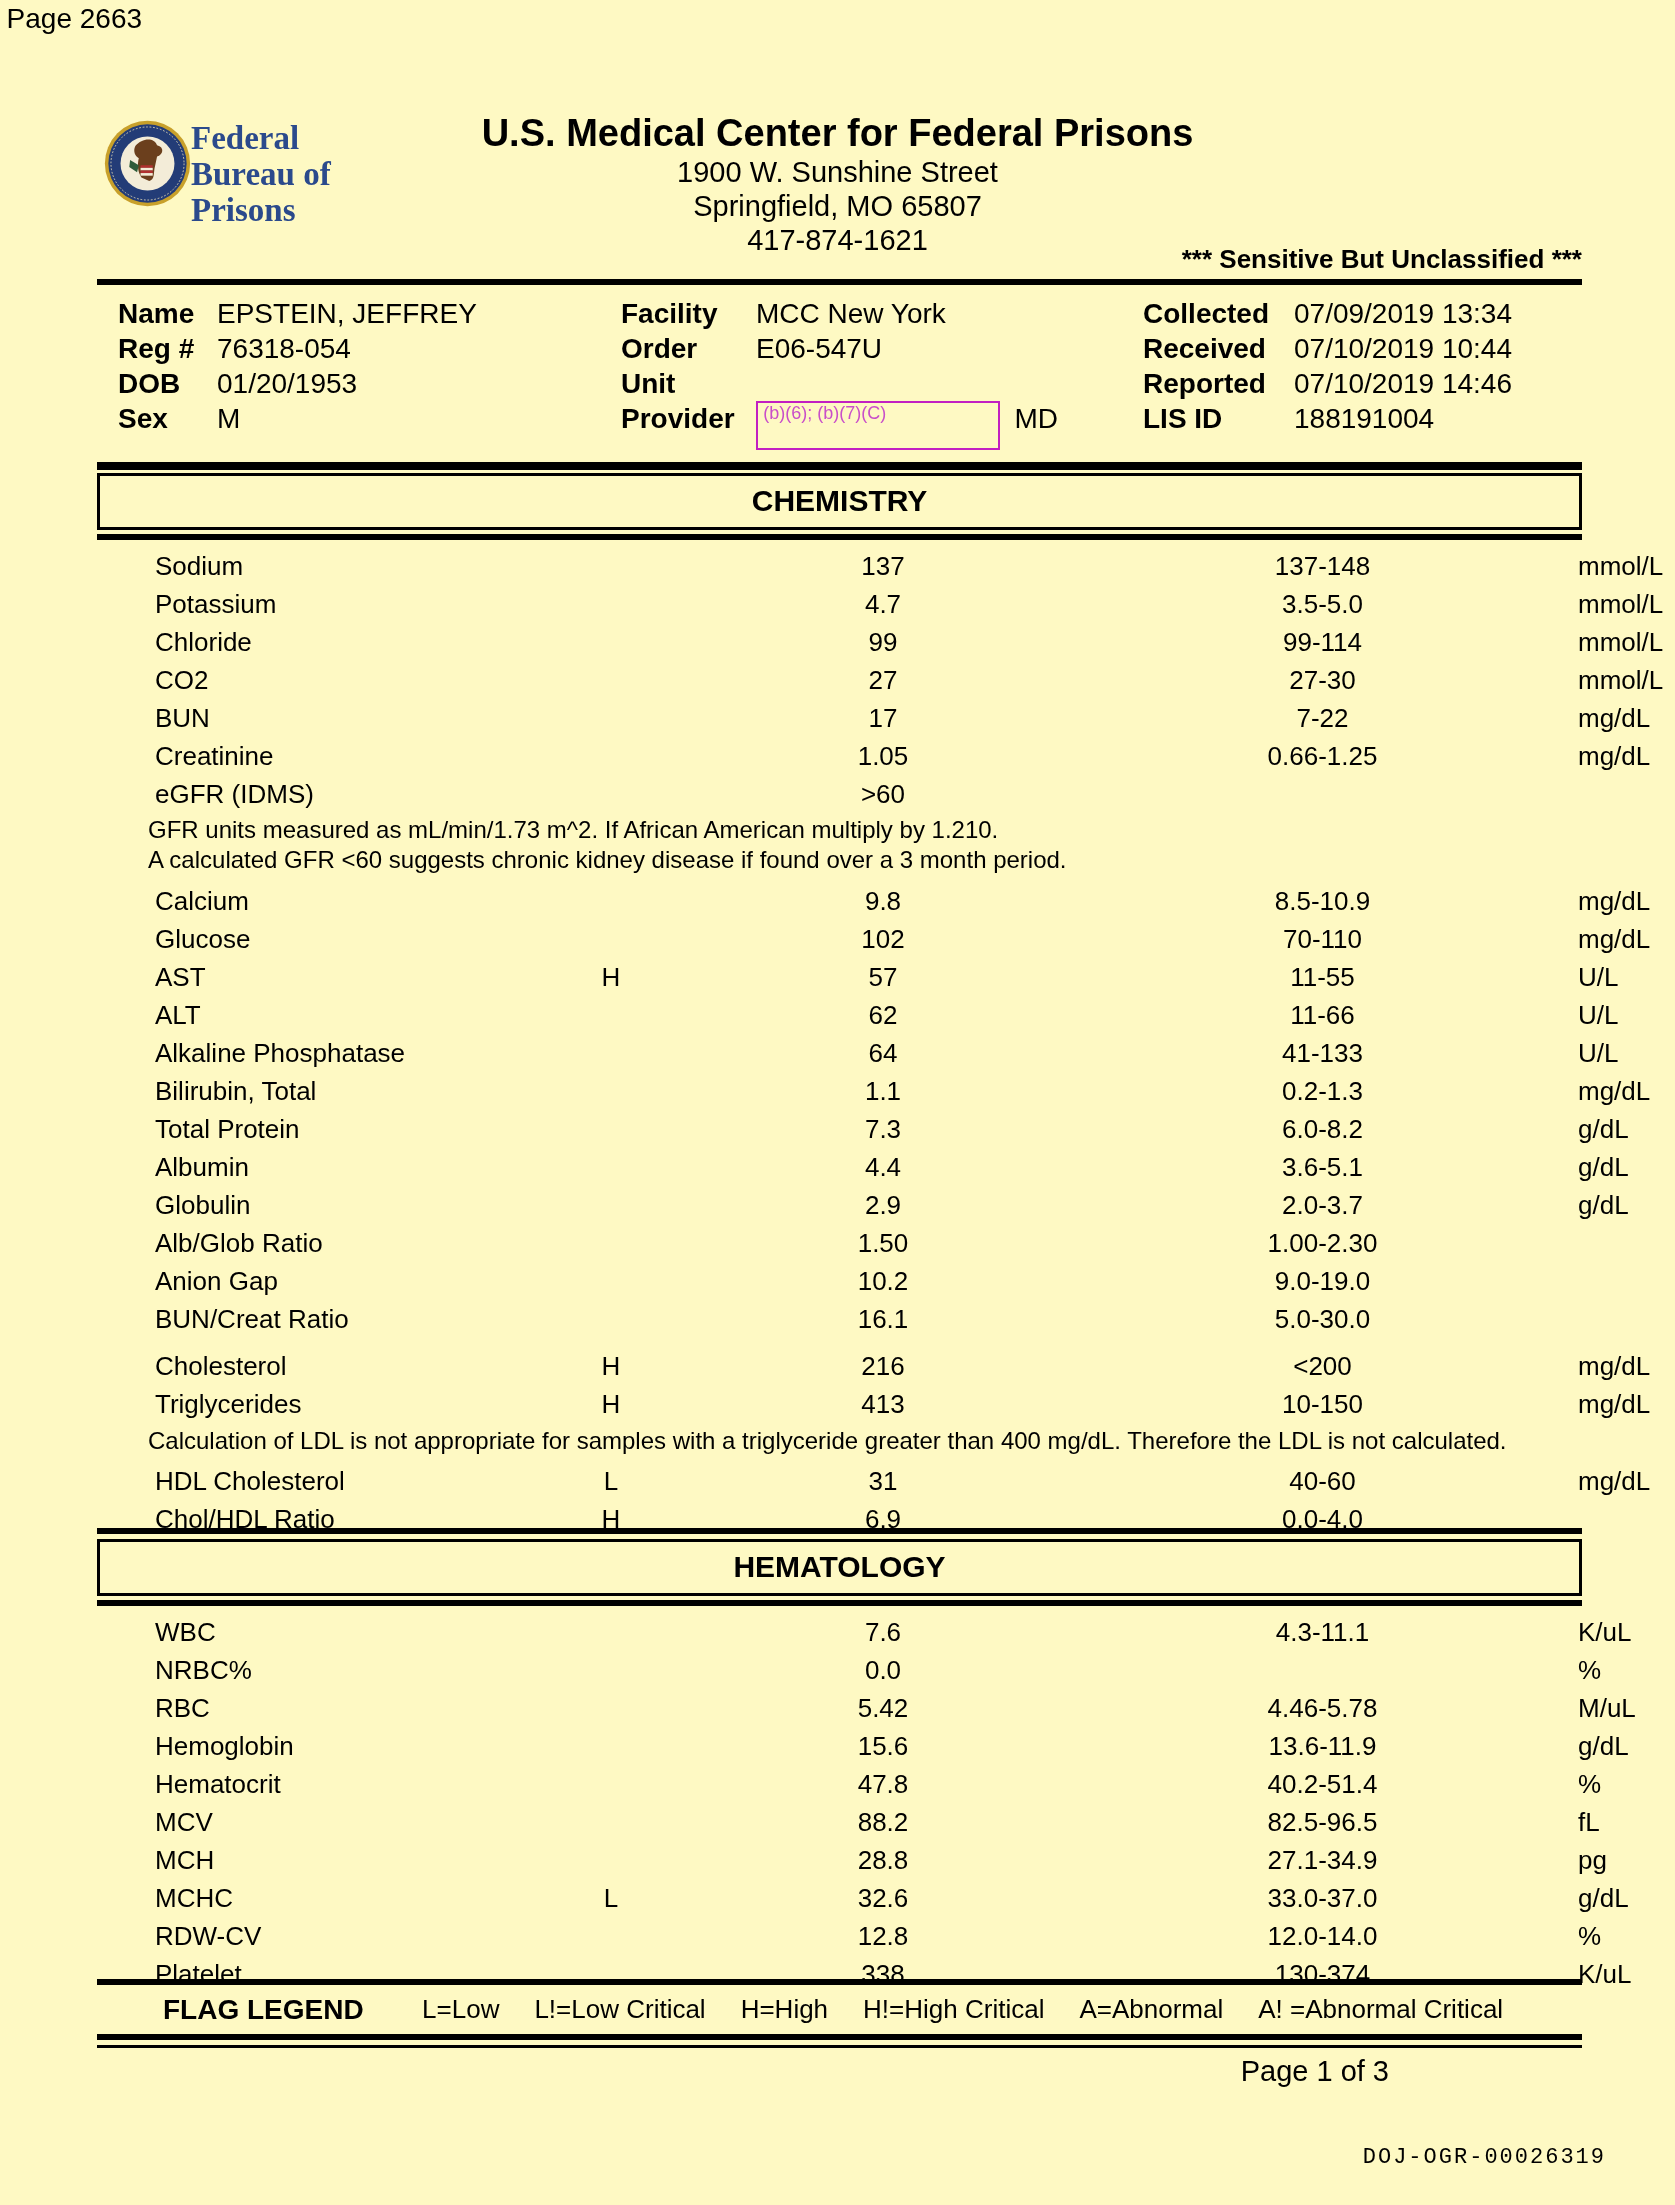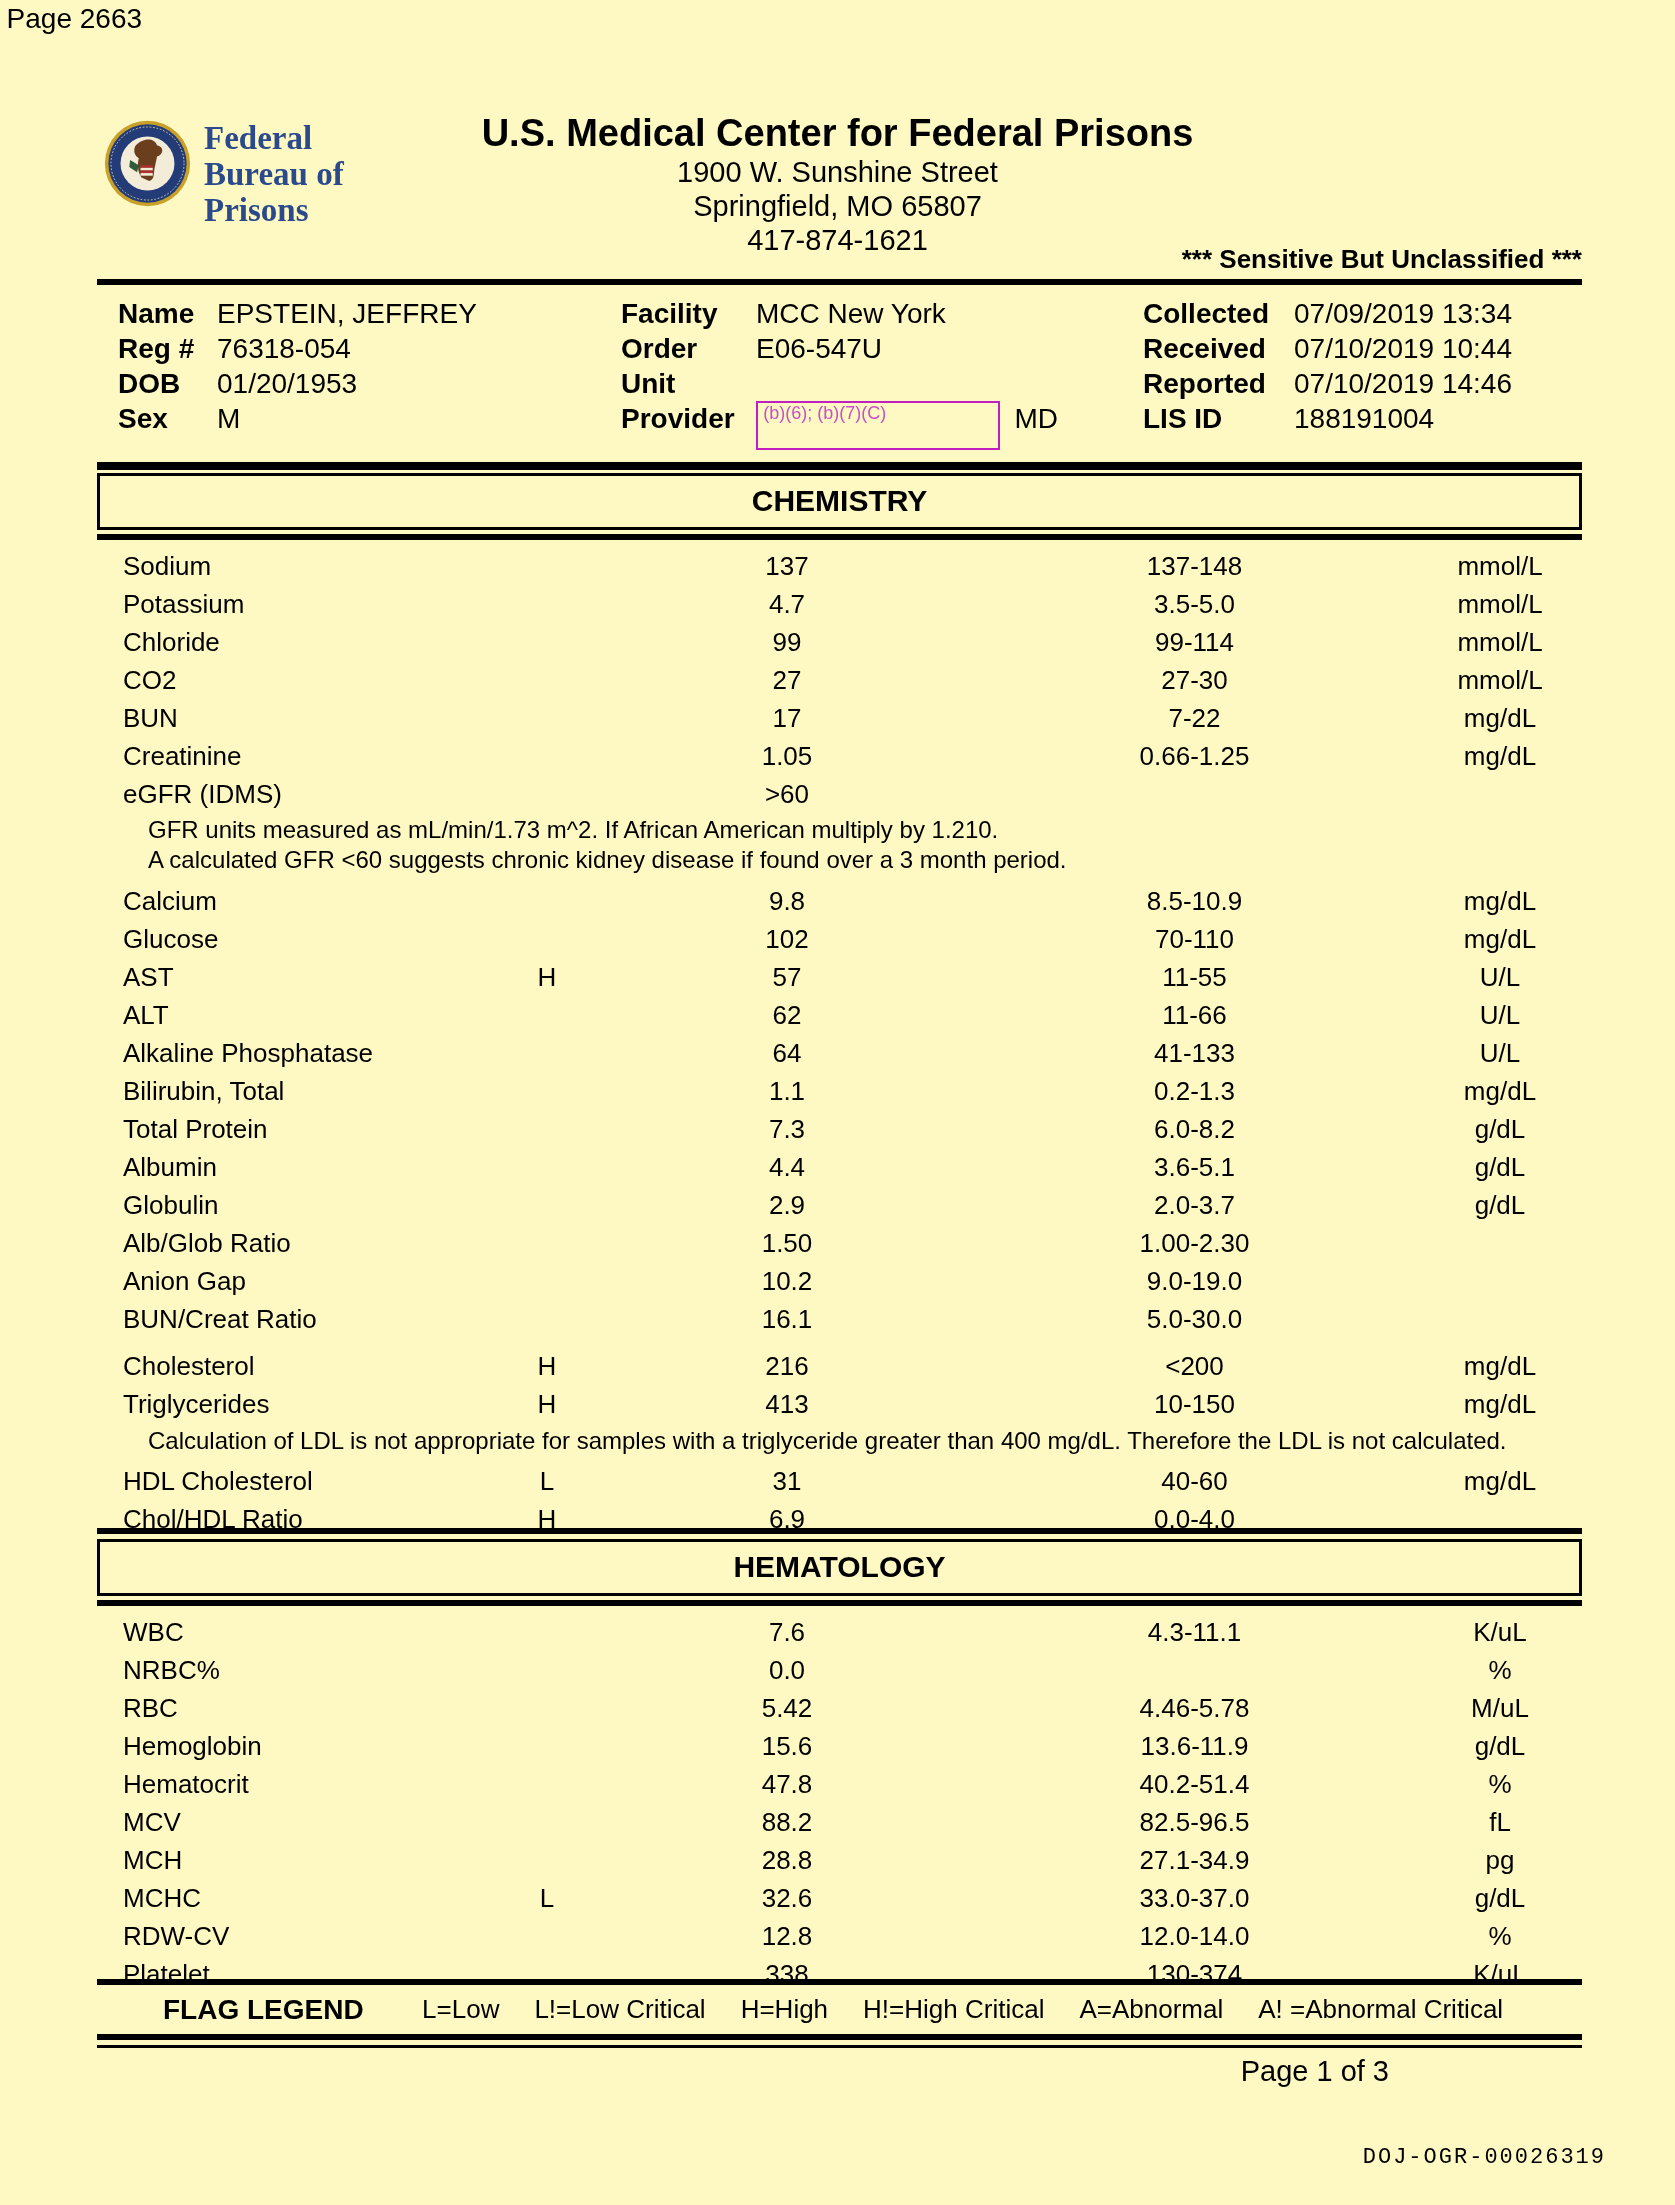--- a/index.html
+++ b/index.html
@@ -2,21 +2,21 @@
 <html style="font-size:10.5px"><head>
 <meta charset="utf-8">
 <style>
   html,body{margin:0;padding:0;background:#9a9a9a;}
   .page{position:relative;width:1675px;height:2205px;background:#fef9c3;
         font-family:"Liberation Sans",sans-serif;color:#000;overflow:hidden;}
 
   .page-num{position:absolute;top:2.6px;left:6.6px;font-size:28px;}
 
   
-  .logo{position:absolute;top:120px;left:104px;display:flex;gap:13px;align-items:flex-start;}
+  .logo{position:absolute;top:120px;left:104px;display:flex;align-items:flex-start;}
   .seal{width:87px;height:87px;flex:0 0 auto;}
   .wordmark{font-family:"Liberation Serif",serif;font-weight:bold;font-size:33px;line-height:36px;}
   .header-center{position:absolute;top:112px;left:0;width:100%;text-align:center;}
   .title{font-size:38px;font-weight:bold;letter-spacing:0;}
   .addr{font-size:29px;line-height:34px;}
   .sensitive{position:absolute;top:244px;right:93px;font-size:26px;font-weight:bold;}
 
   
   .patient{position:absolute;top:279px;left:97px;width:1485px;box-sizing:border-box;
            border-top:6px solid #000;border-bottom:6px solid #000;
@@ -35,21 +35,21 @@
   
   .section{position:absolute;left:97px;width:1485px;}
   .section-chemistry{top:462px;}
   .section-hematology{top:1528px;}
   .rule{height:6px;background:#000;}
   .rule-thin{height:2.6px;background:#000;}
   .tbox{border:3.3px solid #000;margin:4.6px 0;text-align:center;font-weight:bold;
         font-size:30px;padding:8.5px 0;}
   .rows{padding-top:6.6px;}
   .trow{display:grid;grid-template-columns:26px 368px 112px 368px 447px 1fr;
-        height:38px;line-height:38px;font-size:26px;}
+        height:38px;line-height:38px;font-size:26px;gap:32px;}
   .trow.gap{margin-top:9.2px;}
   .c-flag,.c-value,.c-range,.c-units{text-align:center;}
   .note{padding-left:51px;font-size:24px;line-height:30px;margin:2.6px 0 6.6px;}
 
   
   .legend{position:absolute;top:1979px;left:97px;width:1485px;}
   .legend-row{display:flex;align-items:center;gap:40px;padding:8.5px 0 8.5px 66px;font-size:26px;}
   .legend-label{font-weight:bold;font-size:28px;margin-right:18.4px;}
   .legend .rule-thin{margin-top:5.3px;}
   .page-of{position:absolute;top:2055px;right:286px;font-size:29px;}

